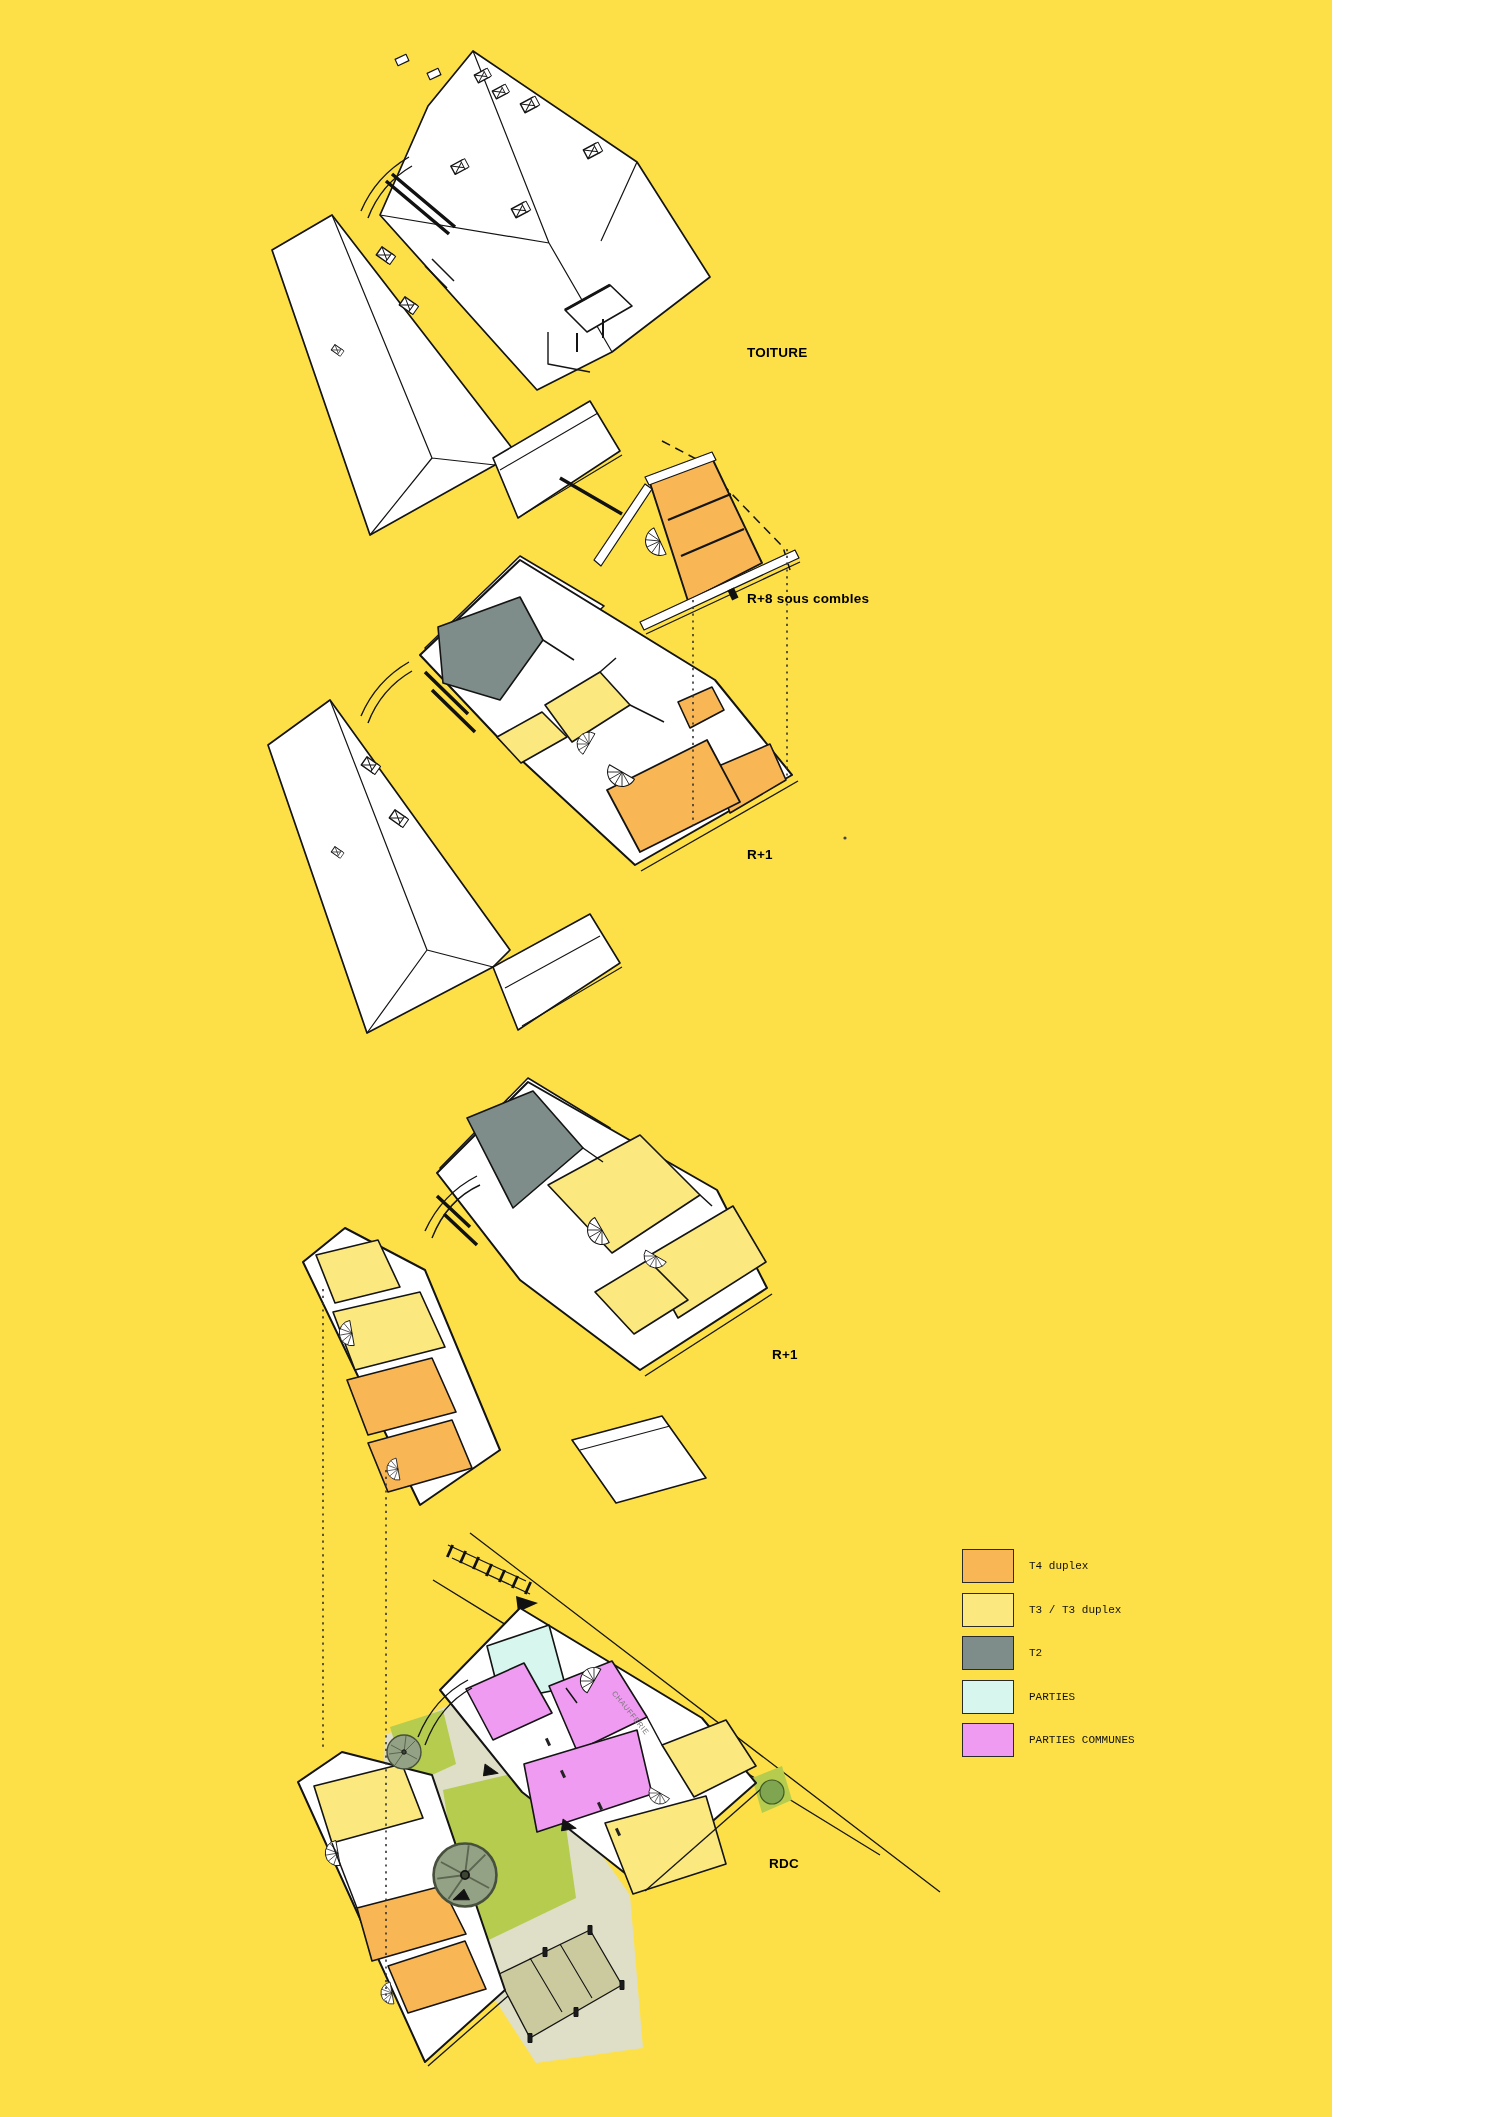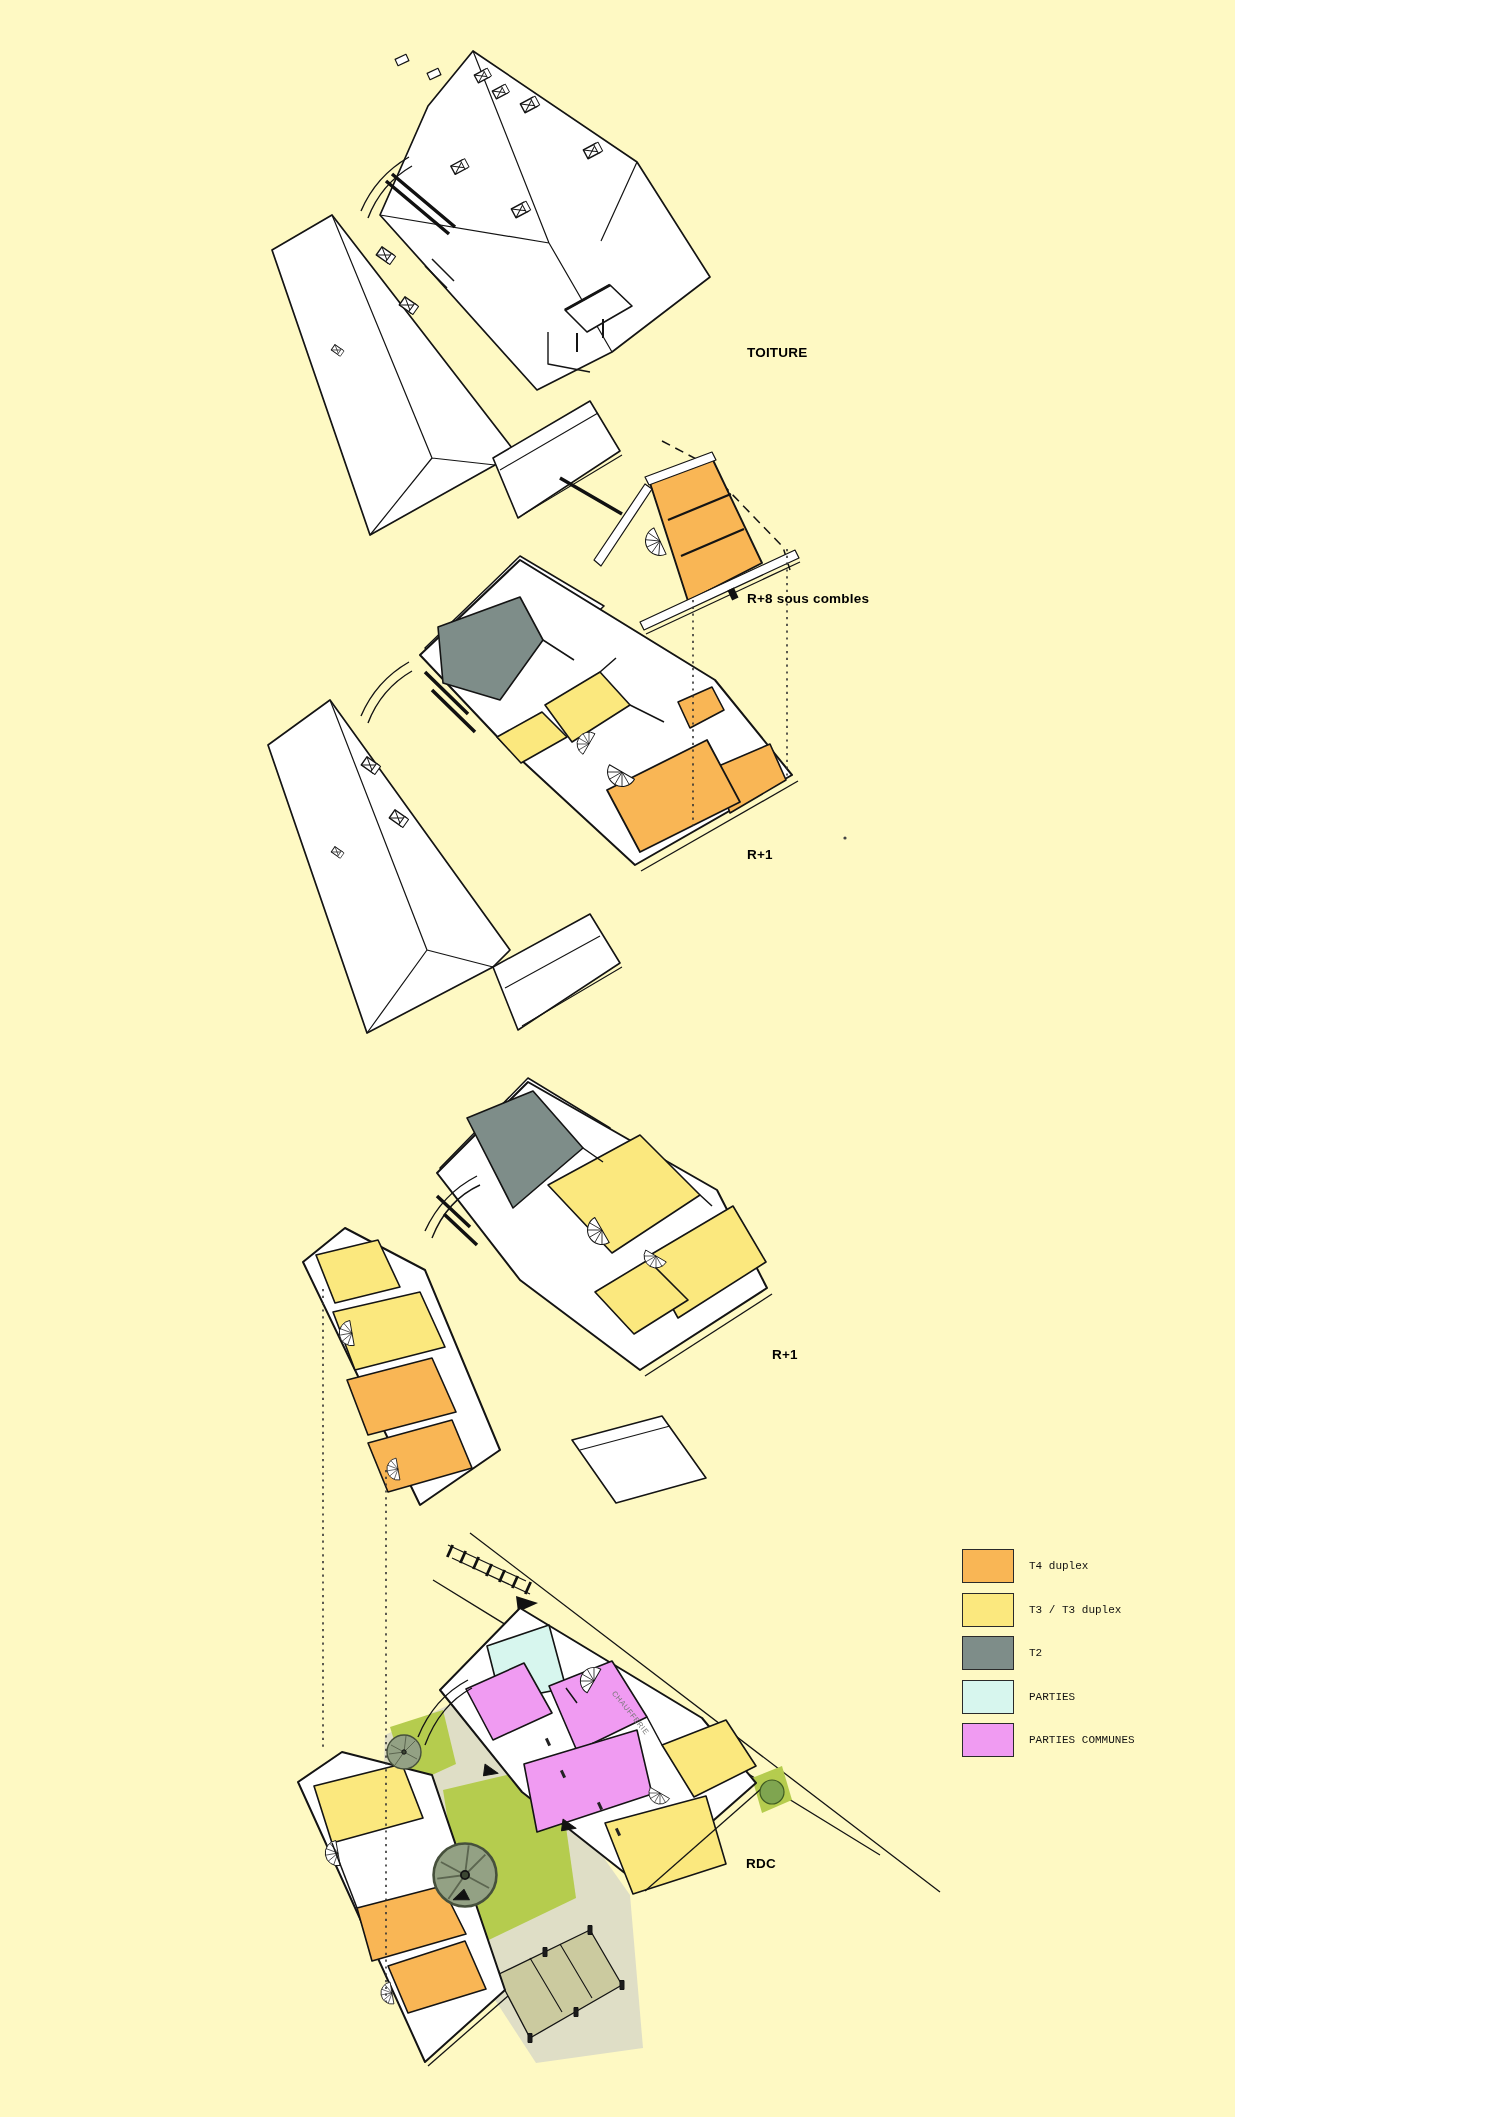--- a/index.html
+++ b/index.html
@@ -1,17 +1,17 @@
 <!DOCTYPE html>
 <html><head>
 <meta charset="utf-8">
 <style>
   html,body{margin:0;padding:0;background:#ffffff;}
   body{font-family:"Liberation Sans", sans-serif;}
-  .canvas{position:relative;width:1235px;height:2117px;background:#fef9c3;overflow:hidden;}
+  .canvas{position:relative;width:1332px;height:2117px;background:#fde047;overflow:hidden;}
   .canvas svg{position:absolute;left:0;top:0;}
   .lvl{position:absolute;font-weight:bold;font-size:13.5px;color:#000;white-space:nowrap;letter-spacing:.2px;}
   .legend{position:absolute;left:962px;top:1549px;}
   .legend-row{display:flex;align-items:center;margin-bottom:9.5px;font-family:Liberation Mono, monospace;}
   .swatch{width:52px;height:34px;border:1.6px solid #2a2a2a;box-sizing:border-box;flex:0 0 auto;}
   .legend-label{margin-left:15px;font-size:11px;color:#111;white-space:nowrap;}
   .chaufferie{position:absolute;left:617px;top:1689px;font-size:7.5px;color:#777;letter-spacing:.6px;
               transform:rotate(51deg);transform-origin:left top;white-space:nowrap;}
 </style>
 </head>
@@ -194,21 +194,21 @@
     <path d="M787,549 L787,776"></path>
     <path d="M323,1289 L323,1751"></path>
     <path d="M386,1470 L386,2002"></path>
   </g>
 </svg>
 
 <div class="lvl" style="left:747px;top:345px;">TOITURE</div>
 <div class="lvl" style="left:747px;top:591px;">R+8 sous combles</div>
 <div class="lvl" style="left:747px;top:847px;">R+1</div>
 <div class="lvl" style="left:756px;top:1347px;margin-left:16px;">R+1</div>
-<div class="lvl" style="left:746px;top:1856px;">RDC</div>
+<div class="lvl" style="left:769px;top:1856px;">RDC</div>
 
 <div class="chaufferie">CHAUFFERIE</div>
 
 <div class="legend">
   <div class="legend-row">
     <span class="swatch" style="background: rgb(249, 182, 85);"></span>
     <span class="legend-label">T4 duplex</span>
   </div>
   <div class="legend-row">
     <span class="swatch" style="background: rgb(251, 232, 126);"></span>

